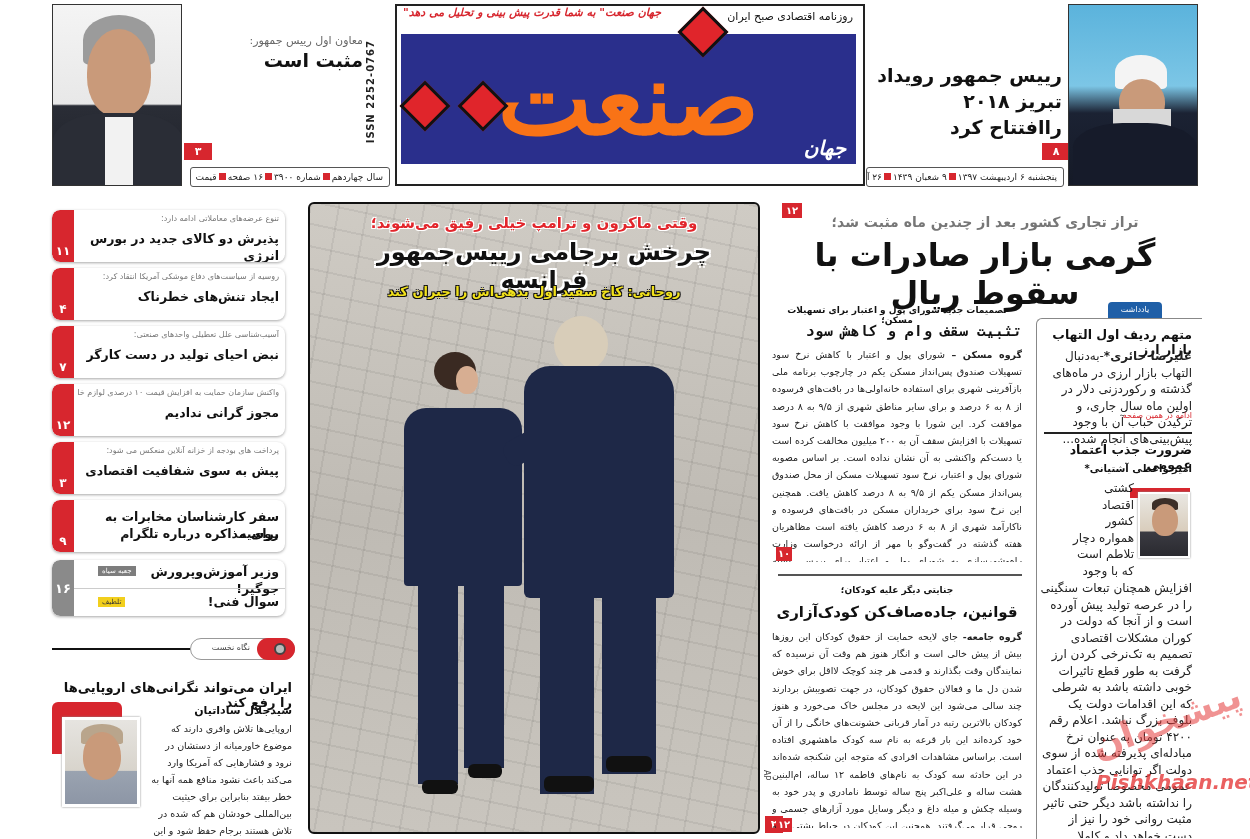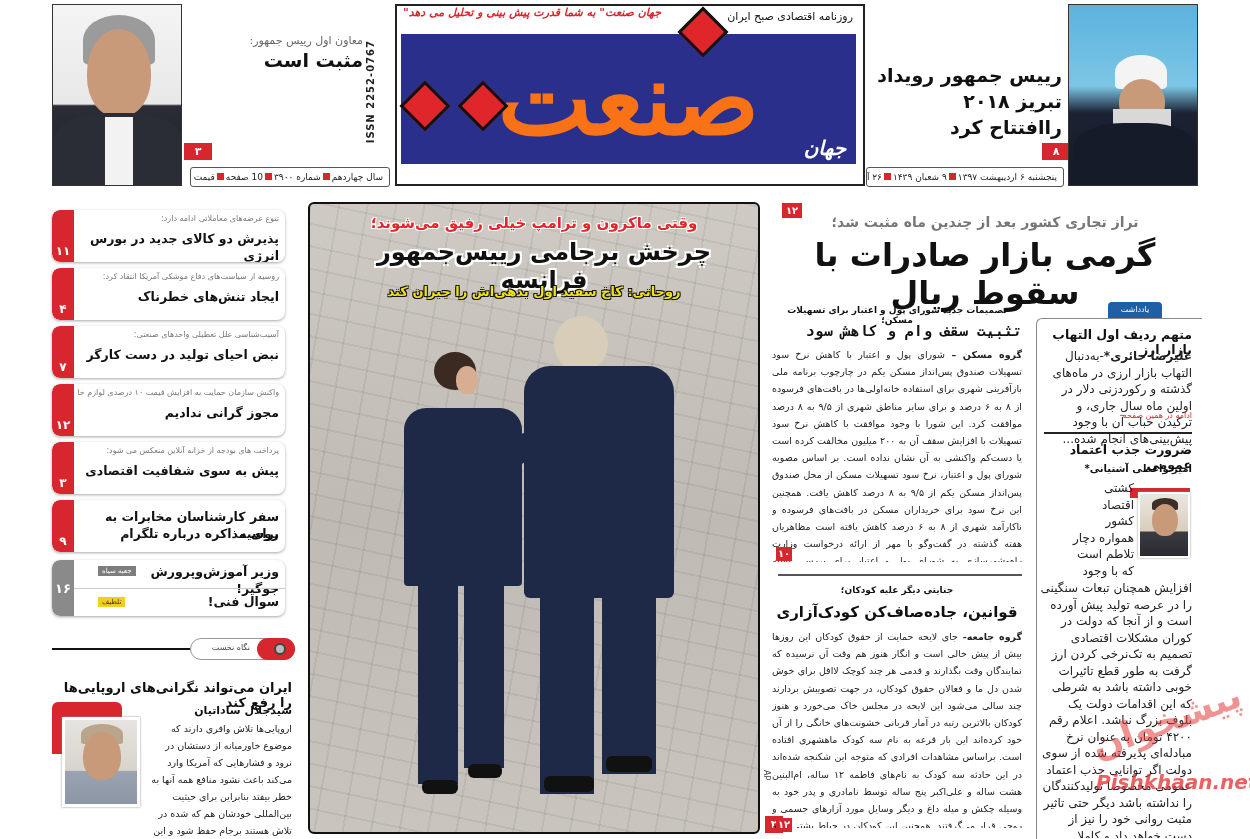--- a/index.html
+++ b/index.html
@@ -104,21 +104,21 @@
   <div class="abs" style="left:52px;top:112px;width:28px;height:70px;background:#f2f2f2;"></div>
 </div>
 
 <div class="abs rtl" style="left:188px;top:34px;width:175px;">
   <div class="top-kicker">معاون اول رییس جمهور:</div>
   <div class="top-headline">مثبت است</div>
 </div>
 <div class="abs page-tag" style="left:184px;top:143px;">۳</div>
 
 <div class="abs infobar rtl" style="left:190px;top:167px;width:200px;">
-  <span>سال چهاردهم</span><span class="sq"></span><span>شماره ۳۹۰۰</span><span class="sq"></span><span>10 صفحه</span><span class="sq"></span><span>قیمت ۱۰۰۰ تومان</span>
+  <span>سال چهاردهم</span><span class="sq"></span><span>شماره ۳۹۰۰</span><span class="sq"></span><span>۱۶ صفحه</span><span class="sq"></span><span>قیمت ۱۰۰۰ تومان</span>
 </div>
 
 <div class="abs issn">ISSN 2252-0767</div>
 
 <div class="abs masthead">
   <div class="mast-slogan">"جهان صنعت" به شما قدرت پیش بینی و تحلیل می دهد</div>
   <div class="mast-daily">روزنامه اقتصادی صبح ایران</div>
   <div class="mast-blue">
     <div class="mast-logo">صنعت</div>
     <div class="mast-sub">جهان</div>

